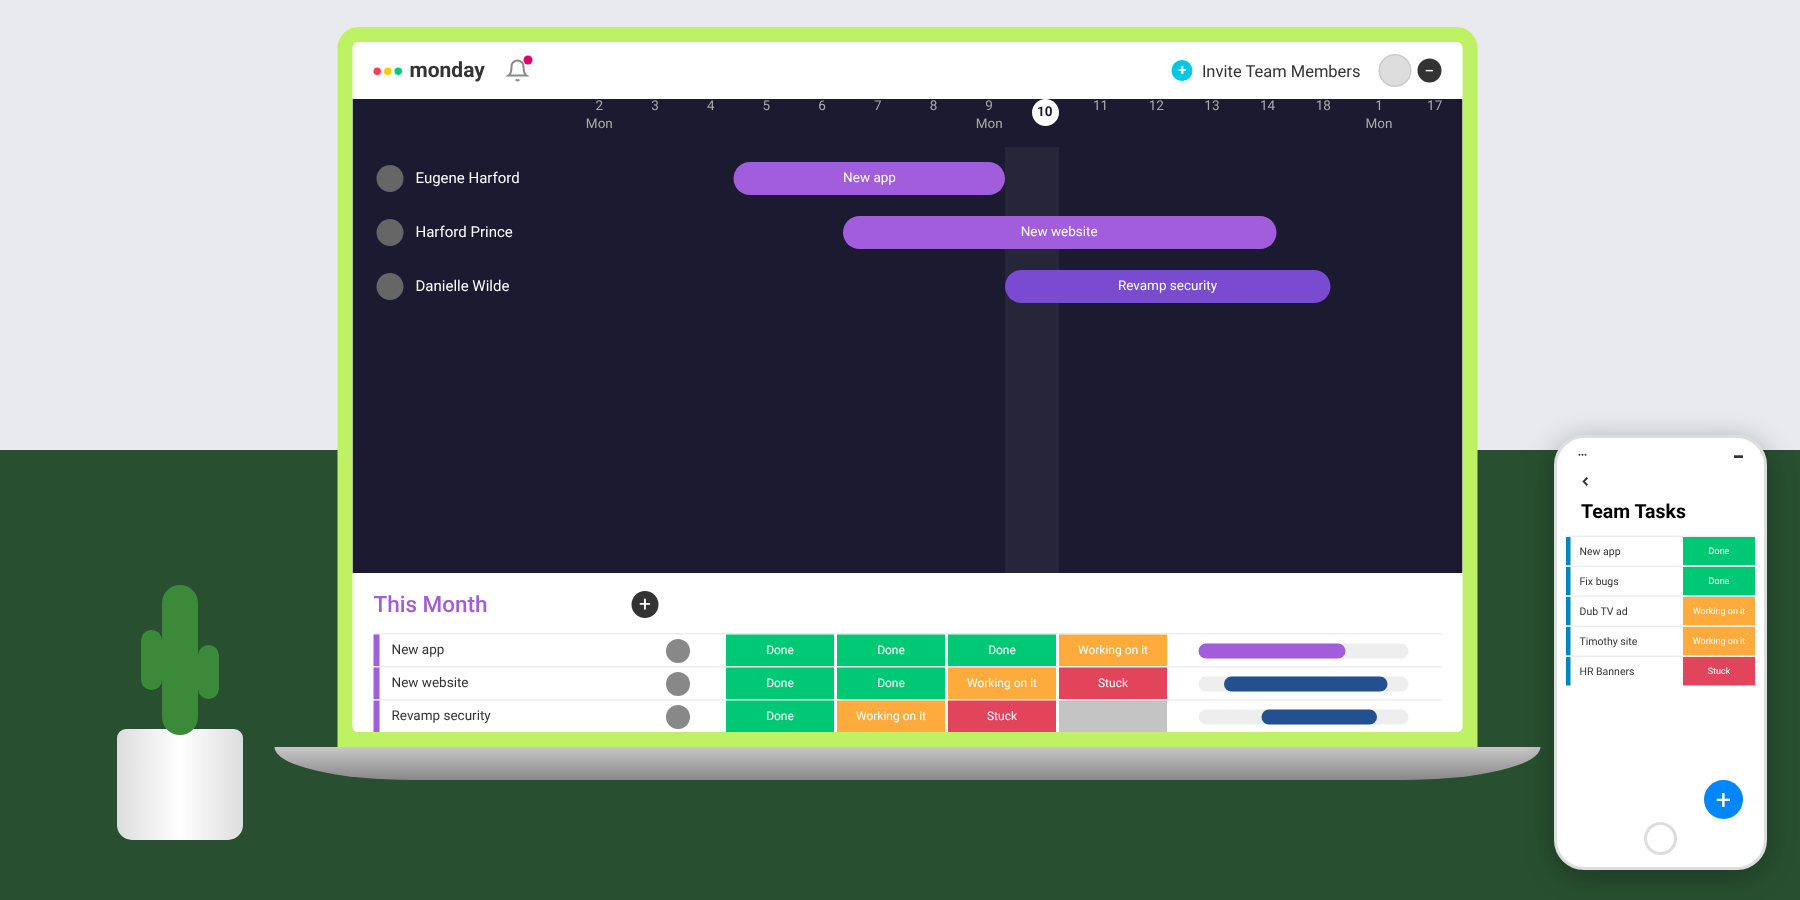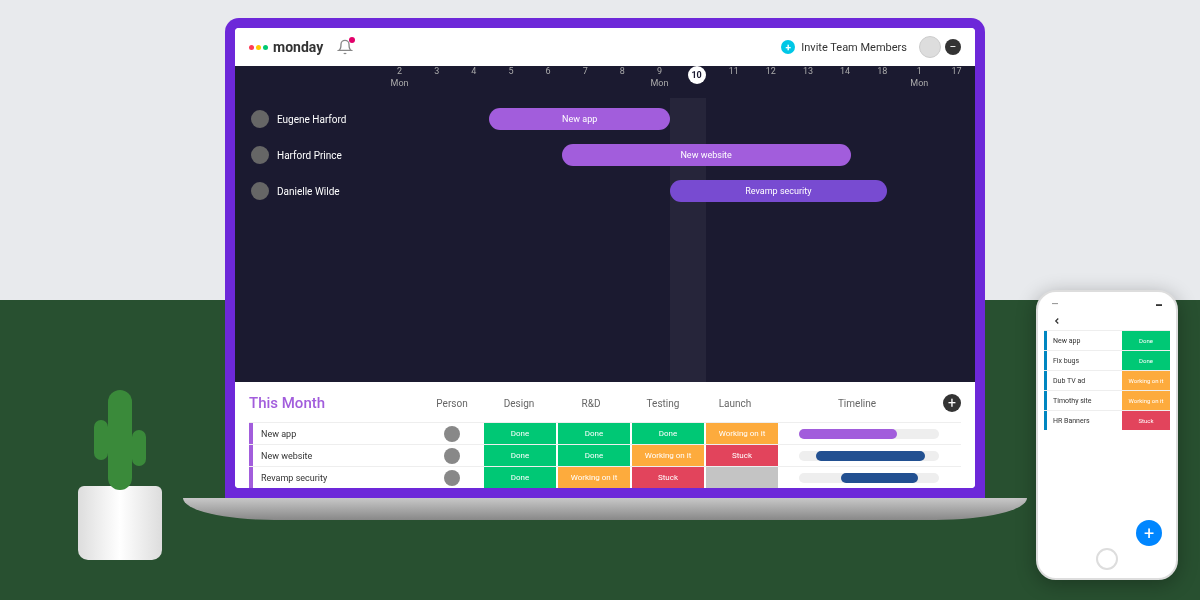--- a/index.html
+++ b/index.html
@@ -1,20 +1,20 @@
 <!DOCTYPE html>
 <html><head>
 <meta charset="utf-8">
 <style>
 * { margin: 0; padding: 0; box-sizing: border-box; font-family: -apple-system, BlinkMacSystemFont, 'Segoe UI', Roboto, sans-serif; }
 body { width: 1200px; height: 600px; background: linear-gradient(180deg, #e8eaed 0%, #e8eaed 50%, #285030 50%, #285030 100%); overflow: hidden; position: relative; }
 
 
 .laptop { position: absolute; left: 225px; top: 18px; width: 760px; height: 510px; }
-.laptop-screen { width: 100%; height: 480px; background: #6d28d9; border-radius: 14px 14px 0 0; padding: 10px; }
+.laptop-screen { width: 100%; height: 480px; background: #bef264; border-radius: 14px 14px 0 0; padding: 10px; }
 .laptop-inner { width: 100%; height: 100%; background: #fff; border-radius: 4px; overflow: hidden; display: flex; flex-direction: column; }
 .laptop-base { position: absolute; bottom: 8px; left: -42px; width: 844px; height: 22px; background: linear-gradient(180deg, #c8c8c8 0%, #888 100%); border-radius: 0 0 100px 100px / 0 0 24px 24px; }
 
 
 .header { display: flex; align-items: center; justify-content: space-between; padding: 8px 14px; background: #fff; height: 38px; }
 .header-left { display: flex; align-items: center; gap: 14px; }
 .logo { display: flex; align-items: center; gap: 5px; font-weight: 700; font-size: 14px; color: #333; }
 .logo-dots { display: flex; gap: 2px; }
 .logo-dot { width: 5px; height: 5px; border-radius: 50%; }
 .bell { position: relative; width: 16px; height: 16px; }
@@ -235,28 +235,20 @@
       <div class="bar" style="left:50%;width:37.5%;background:#784bd1">Revamp security</div>
     </div>
               </div>
             </div>
         </div>
       </div>
 
       <div class="table-section">
         <div class="table-wrap">
           <div class="table-title">This Month</div>
-          <div class="headers">
-            <div class="col-person">Person</div>
-            <div class="col-stat">Design</div>
-            <div class="col-stat">R&amp;D</div>
-            <div class="col-stat">Testing</div>
-            <div class="col-stat">Launch</div>
-            <div class="col-tl">Timeline</div>
-          </div>
           <div class="add-btn">+</div>
         </div>
         <div class="trow-wrap" id="table-rows">
             <div class="trow">
     <div class="trow-name">New app</div>
     <div class="trow-person">
                 <div class="pimg"></div>
               </div>
     <div class="pill c-green">Done</div>
               <div class="pill c-green">Done</div>
@@ -310,20 +302,21 @@
   <div class="phone-inner">
     <div class="phone-status">
         <span>•••</span>
         <span>▬</span>
       </div>
     <div class="phone-nav">
       <svg viewBox="0 0 24 24" fill="none" stroke="#333" stroke-width="3">
           <path d="M15 18l-6-6 6-6"></path>
         </svg>
     </div>
+    <div class="phone-title">Team Tasks</div>
     <div class="phone-rows" id="phone-rows">
         <div class="phone-row">
     <div class="phone-row-name">New app</div>
     <div class="phone-row-stat c-green">Done</div>
         </div>
         <div class="phone-row">
     <div class="phone-row-name">Fix bugs</div>
     <div class="phone-row-stat c-green">Done</div>
         </div>
         <div class="phone-row">

